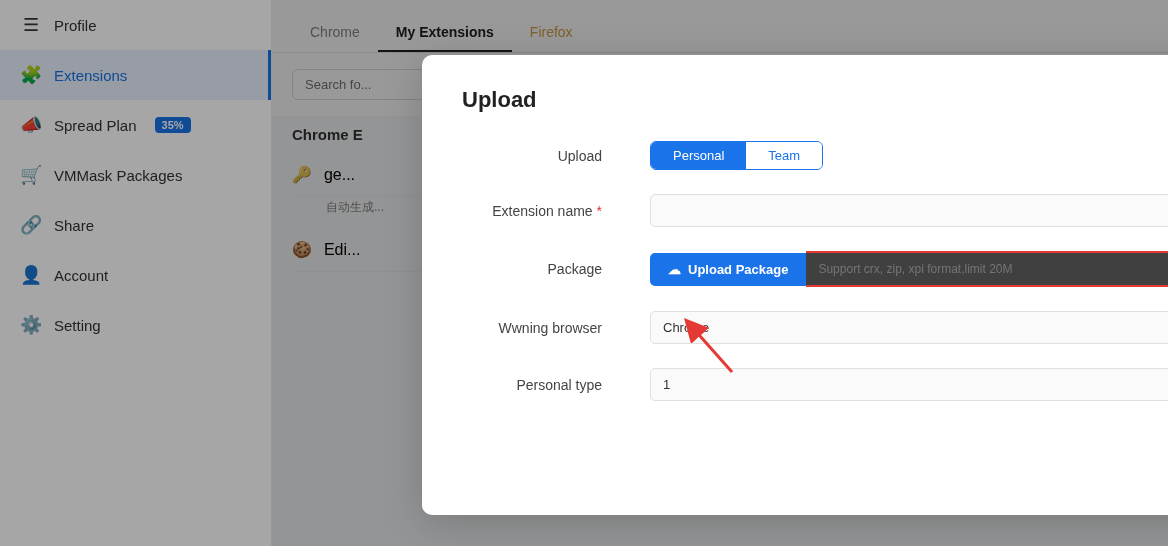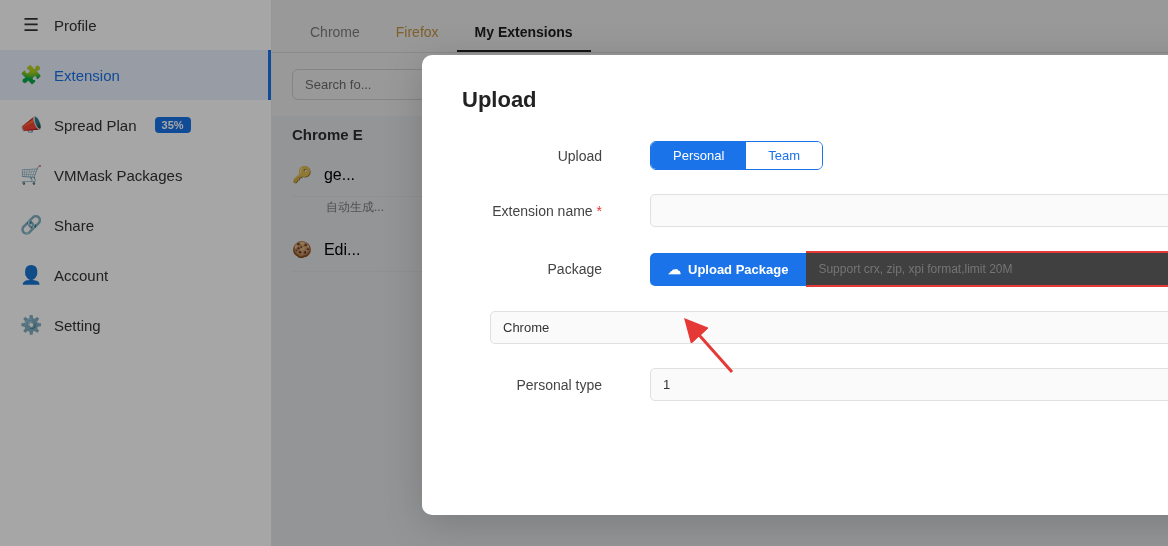--- a/index.html
+++ b/index.html
@@ -271,21 +271,21 @@
 </head>
 <body>
 
 <div class="sidebar">
   <div class="sidebar-item">
     <span class="icon">☰</span>
     <span>Profile</span>
   </div>
   <div class="sidebar-item active">
     <span class="icon">🧩</span>
-    <span>Extension</span>
+    <span>Extensions</span>
   </div>
   <div class="sidebar-item">
     <span class="icon">📣</span>
     <span>Spread Plan</span>
     <span class="badge">35%</span>
   </div>
   <div class="sidebar-item">
     <span class="icon">🛒</span>
     <span>VMMask Packages</span>
   </div>
@@ -299,22 +299,22 @@
   </div>
   <div class="sidebar-item">
     <span class="icon">⚙️</span>
     <span>Setting</span>
   </div>
 </div>
 
 <div class="main">
   <div class="tabs-bar">
     <div class="tab chrome">Chrome</div>
+    <div class="tab active">My Extensions</div>
     <div class="tab firefox">Firefox</div>
-    <div class="tab active">My Extensions</div>
   </div>
   <div class="search-area">
     <input class="search-input" type="text" placeholder="Search fo..." value="" style="">
   </div>
   <div class="content-area">
     <div class="section-title">Chrome E</div>
     <div class="list-row">
       <span>🔑</span>
       <span>ge...</span>
     </div>
@@ -365,20 +365,21 @@
       <defs>
         <marker id="arrowhead" markerWidth="8" markerHeight="8" refX="4" refY="4" orient="auto">
           <polygon points="0 0, 8 4, 0 8" fill="#e53935"></polygon>
         </marker>
       </defs>
       <path d="M 170 85 L 130 40" stroke="#e53935" stroke-width="3" fill="none" marker-end="url(#arrowhead)"></path>
     </svg>
   </div>
 
   <div class="form-row">
+    <div class="form-label">Wwning browser</div>
     <div class="form-control select-wrapper">
       <select class="select-input">
         <option>Chrome</option>
         <option>Firefox</option>
       </select>
     </div>
   </div>
 
   <div class="form-row">
     <div class="form-label">Personal type</div>

